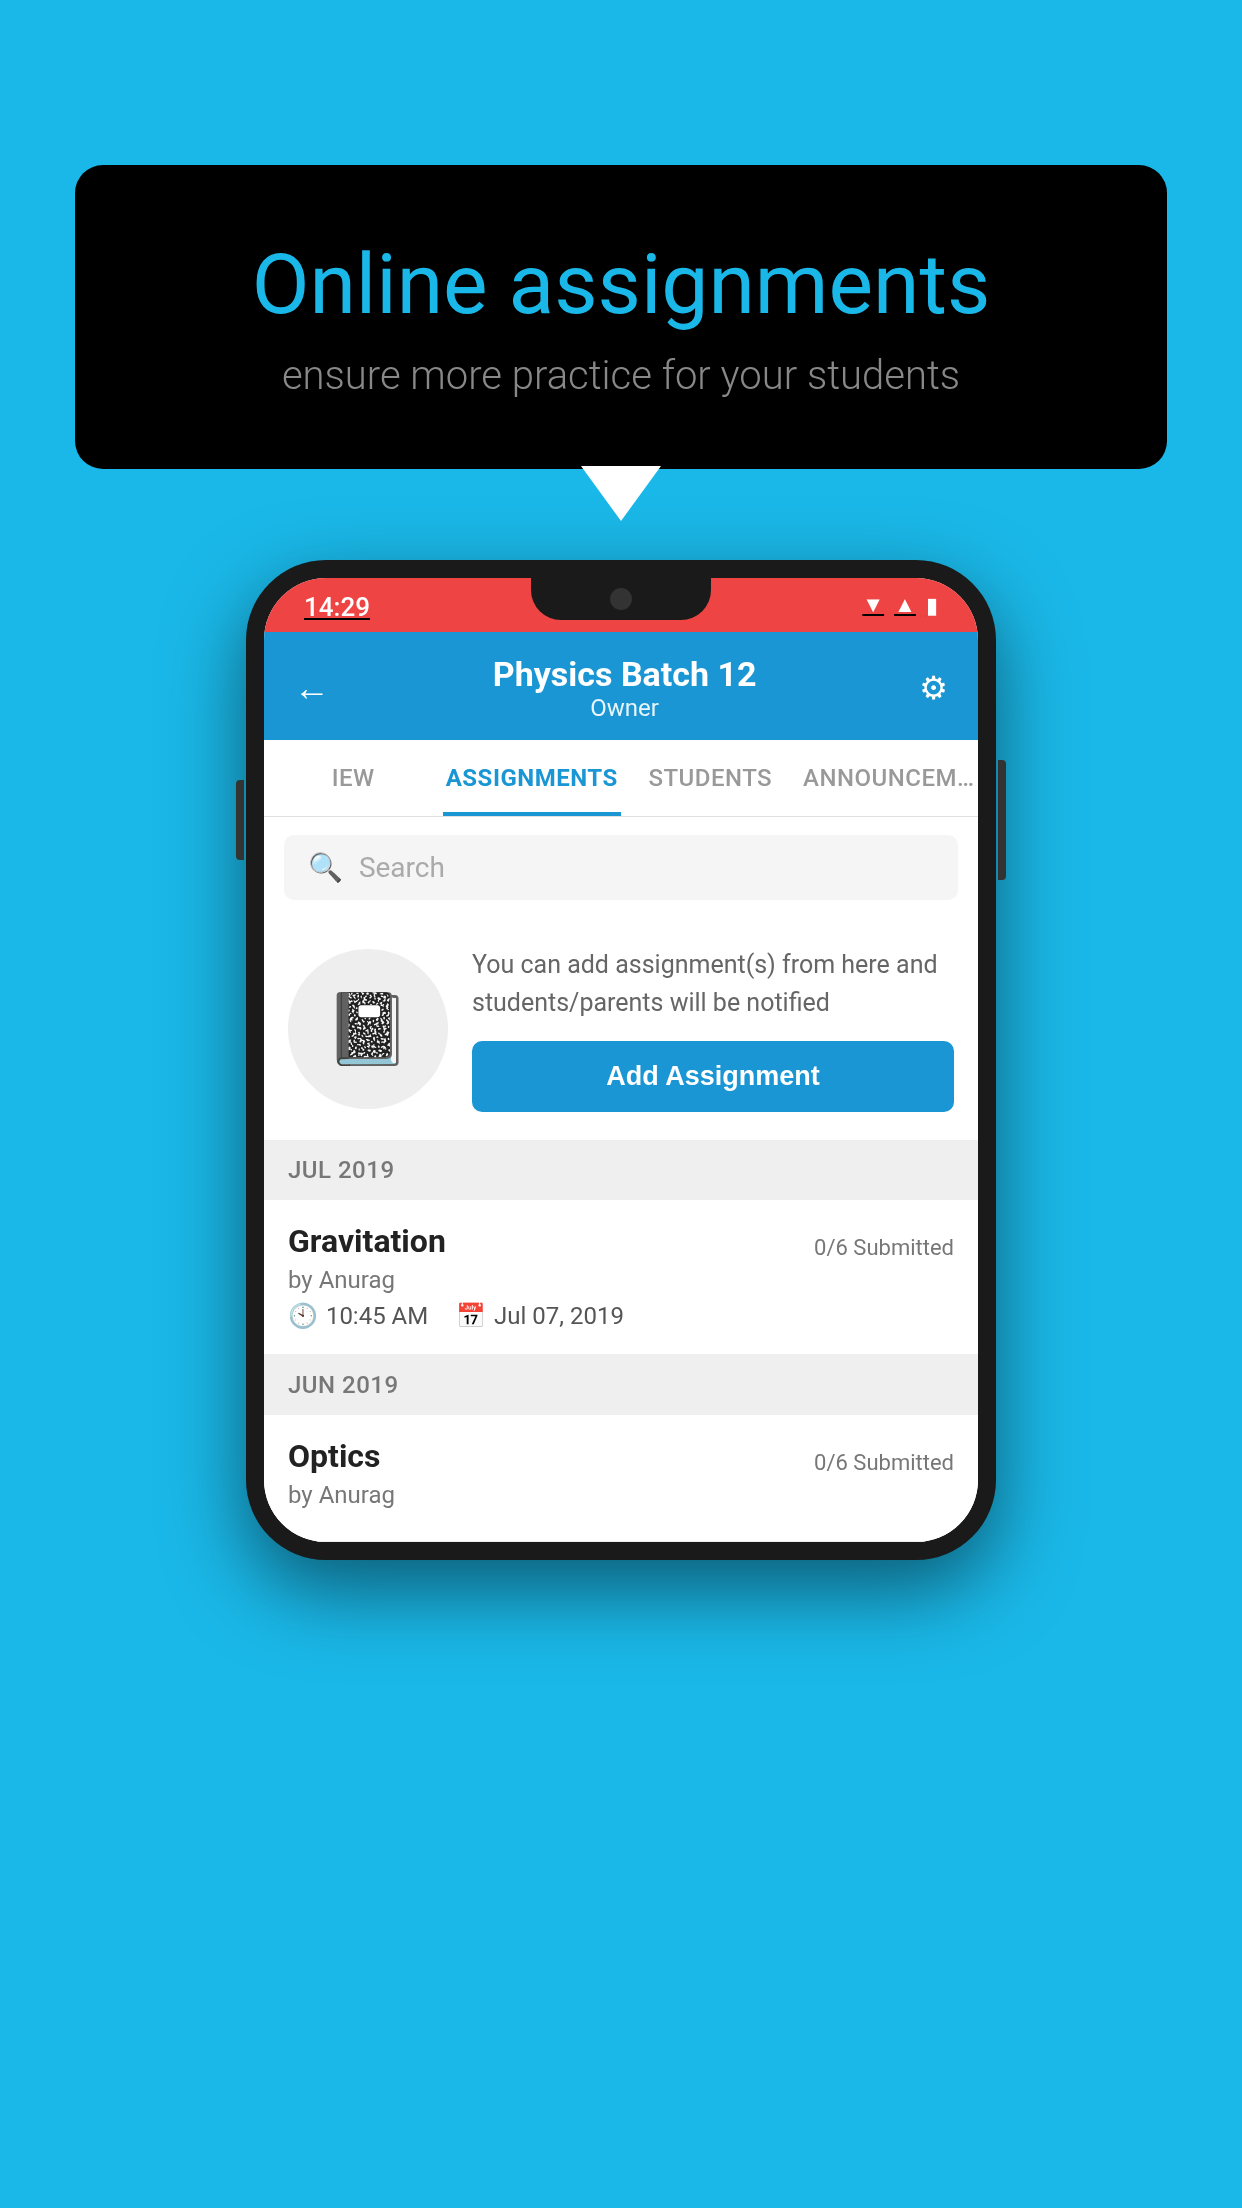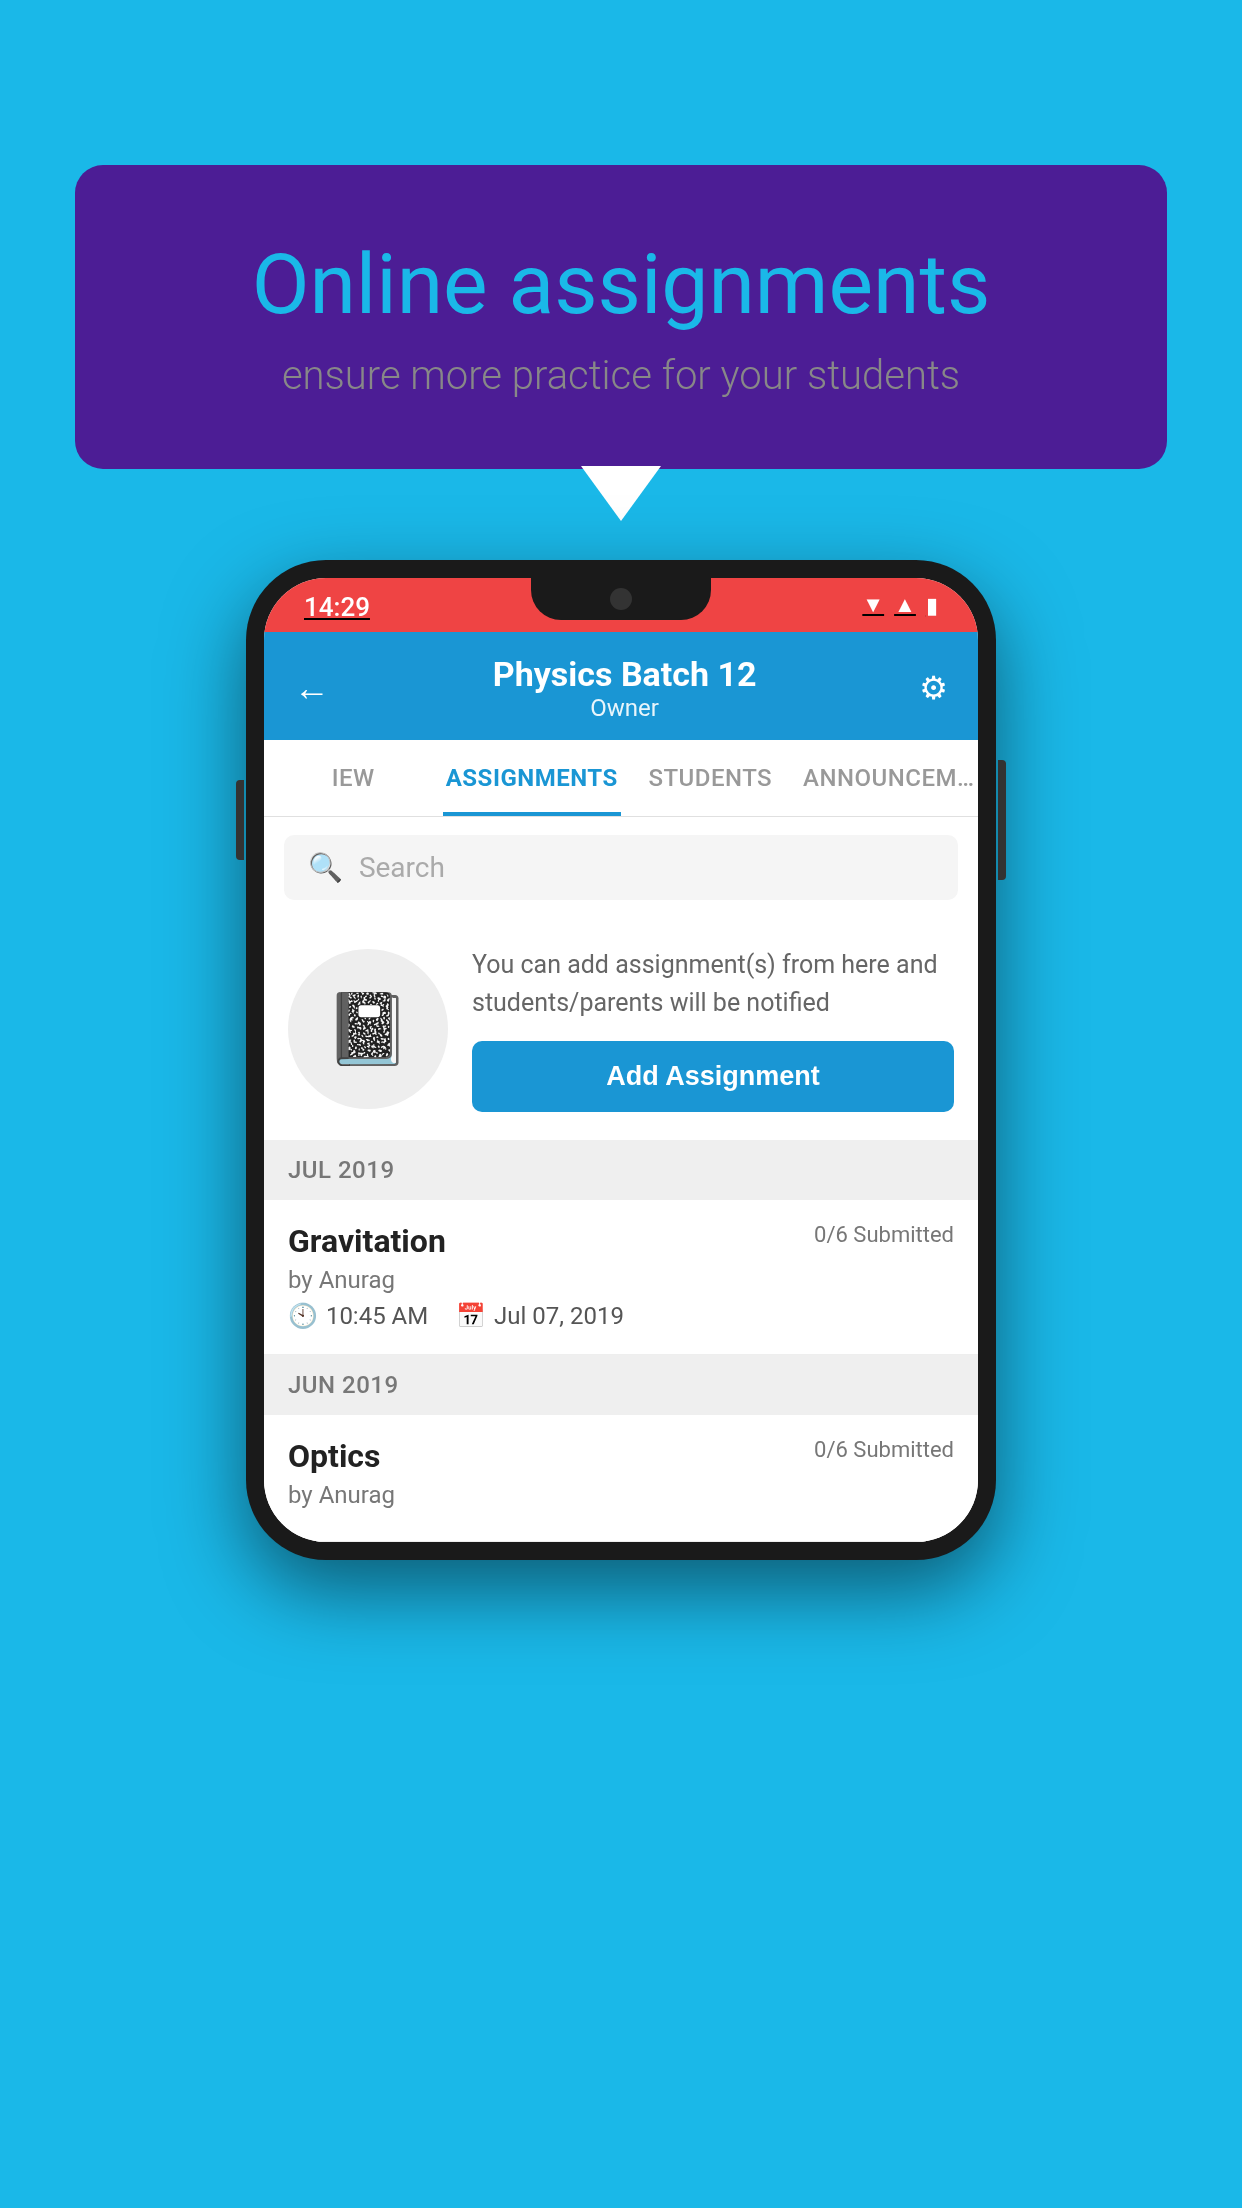--- a/index.html
+++ b/index.html
@@ -15,21 +15,21 @@
 
     
     .speech-bubble-container {
       position: absolute;
       top: 165px;
       left: 75px;
       right: 75px;
     }
 
     .speech-bubble {
-      background: #4c1d95;
+      background: #000000;
       border-radius: 28px;
       padding: 70px 80px;
       text-align: center;
       position: relative;
     }
 
     .speech-bubble::after {
       content: '';
       position: absolute;
       bottom: -52px;
@@ -305,21 +305,21 @@
     
     .assignment-item {
       background: white;
       padding: 22px 24px 24px;
       border-bottom: 1px solid #eee;
     }
 
     .assignment-header {
       display: flex;
       justify-content: space-between;
-      align-items: flex-start;
+      align-items: flex-end;
       margin-bottom: 6px;
     }
 
     .assignment-title {
       font-size: 32px;
       font-weight: 700;
       color: #222;
     }
 
     .assignment-submitted {

